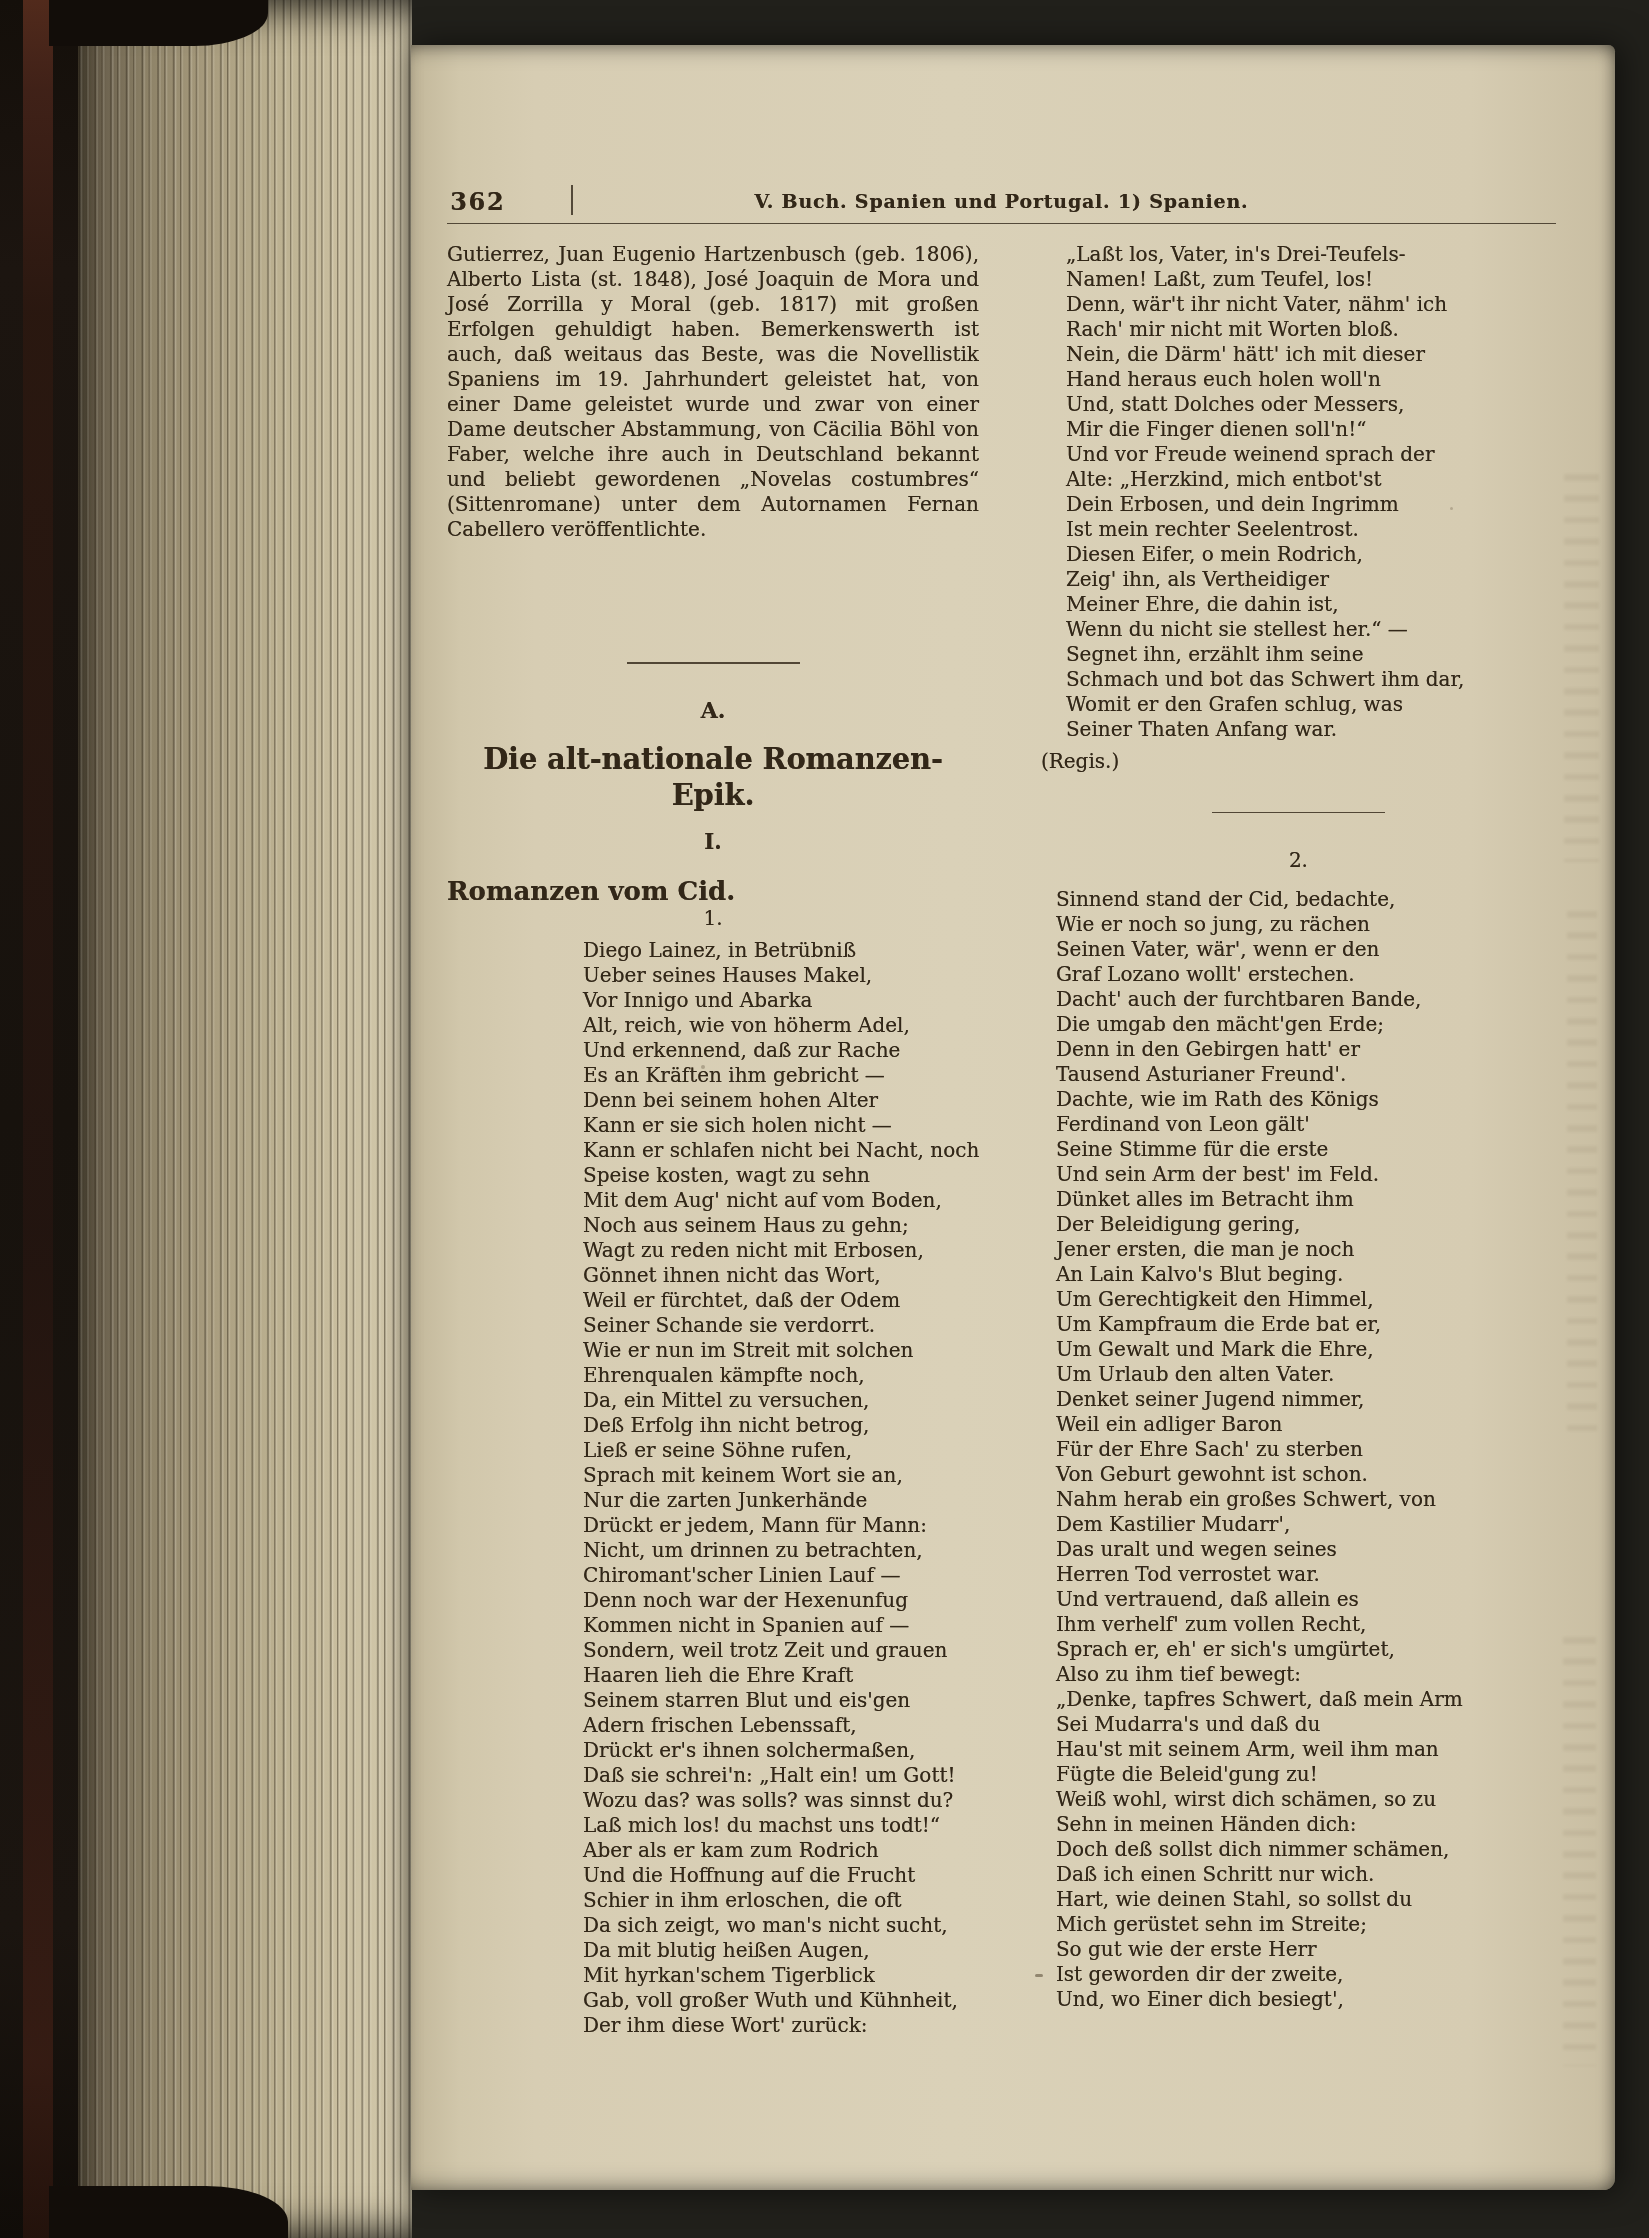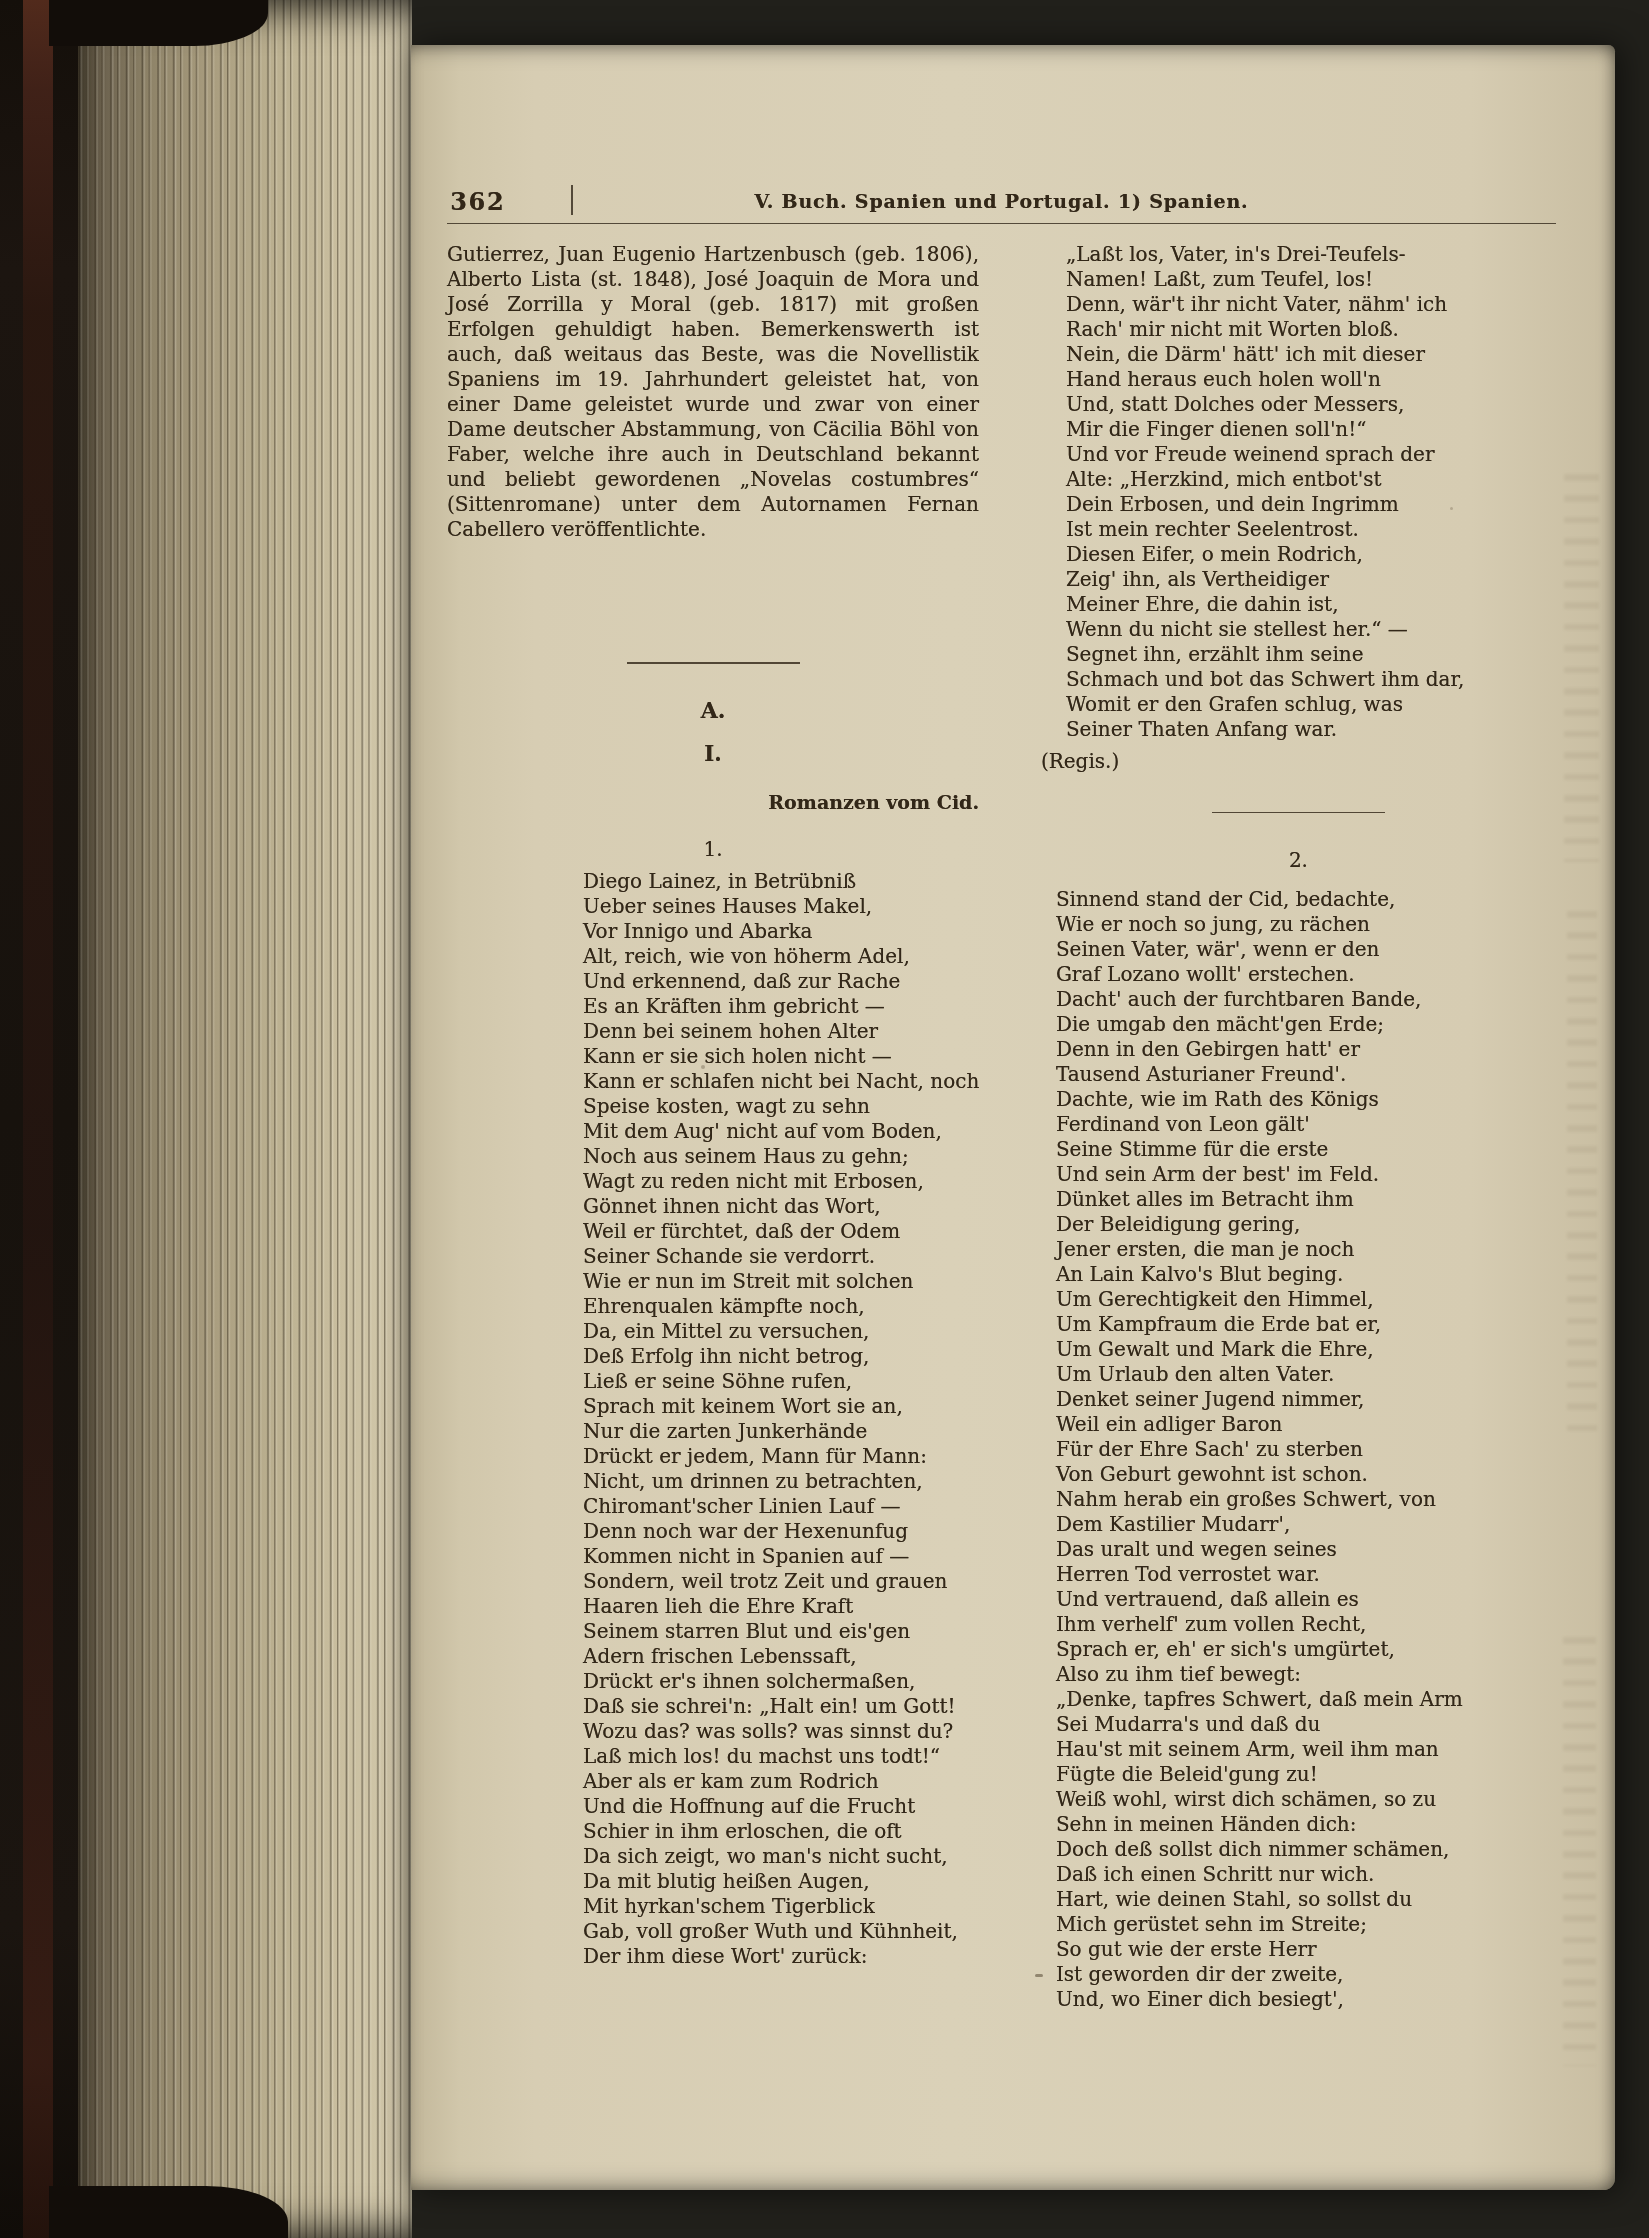--- a/index.html
+++ b/index.html
@@ -90,21 +90,21 @@
   .colR{width:516px;}
 
   .prose{text-align:justify;min-height:384px;line-height:25px;}
 
   .shortrule{width:173px;height:1.6px;background:rgba(58,46,30,.85);margin:36px auto 33px auto;}
   .colR .shortrule{margin:38px auto 36px auto;}
 
   .letter{text-align:center;font-size:22px;font-weight:700;line-height:26px;margin-bottom:18px;}
   .title{text-align:center;font-size:29px;font-weight:700;line-height:36px;letter-spacing:-0.2px;margin-bottom:16.5px;}
   .numeral{text-align:center;font-size:21.4px;font-weight:700;line-height:25px;margin-bottom:21.4px;}
-  .subtitle{text-align:right;font-size:19px;font-weight:700;line-height:31px;margin-bottom:20px;}
+  .subtitle{text-align:left;font-size:26px;font-weight:700;line-height:31px;}
   .poemnum{text-align:center;font-size:20px;line-height:23px;}
   .colL .poemnum{margin-bottom:8.2px;}
   .colR .poemnum{margin-bottom:15px;}
 
   .poem{display:block;}
   .indentL{margin-left:136px;margin-top:0;}
   .indentR1{margin-left:25px;}
   .indentR2{margin-left:15px;}
   .pline{white-space:nowrap;line-height:25px;}
 
@@ -140,20 +140,21 @@
         <div class="runhead">V. Buch. Spanien und Portugal. 1) Spanien.</div>
       </div>
       <div class="headrule"></div>
 
       <div class="columns">
 
         <div class="col colL">
           <p class="prose">Gutierrez, Juan Eugenio Hartzenbusch (geb. 1806), Alberto Lista (st. 1848), José Joaquin de Mora und José Zorrilla y Moral (geb. 1817) mit großen Erfolgen gehuldigt haben. Bemerkenswerth ist auch, daß weitaus das Beste, was die Novellistik Spaniens im 19. Jahrhundert geleistet hat, von einer Dame geleistet wurde und zwar von einer Dame deutscher Abstammung, von Cäcilia Böhl von Faber, welche ihre auch in Deutschland bekannt und beliebt gewordenen „Novelas costumbres“ (Sittenromane) unter dem Autornamen Fernan Cabellero veröffentlichte.</p>
           <div class="shortrule"></div>
           <div class="letter">A.</div>
+          <h1 class="title">Die alt-nationale Romanzen-Epik.</h1>
           <div class="numeral">I.</div>
           <h2 class="subtitle">Romanzen vom Cid.</h2>
           <div class="poemnum">1.</div>
           <div class="poem indentL">
               <div class="pline">Diego Lainez, in Betrübniß</div>
               <div class="pline">Ueber seines Hauses Makel,</div>
               <div class="pline">Vor Innigo und Abarka</div>
               <div class="pline">Alt, reich, wie von höherm Adel,</div>
               <div class="pline">Und erkennend, daß zur Rache</div>
               <div class="pline">Es an Kräften ihm gebricht —</div>

